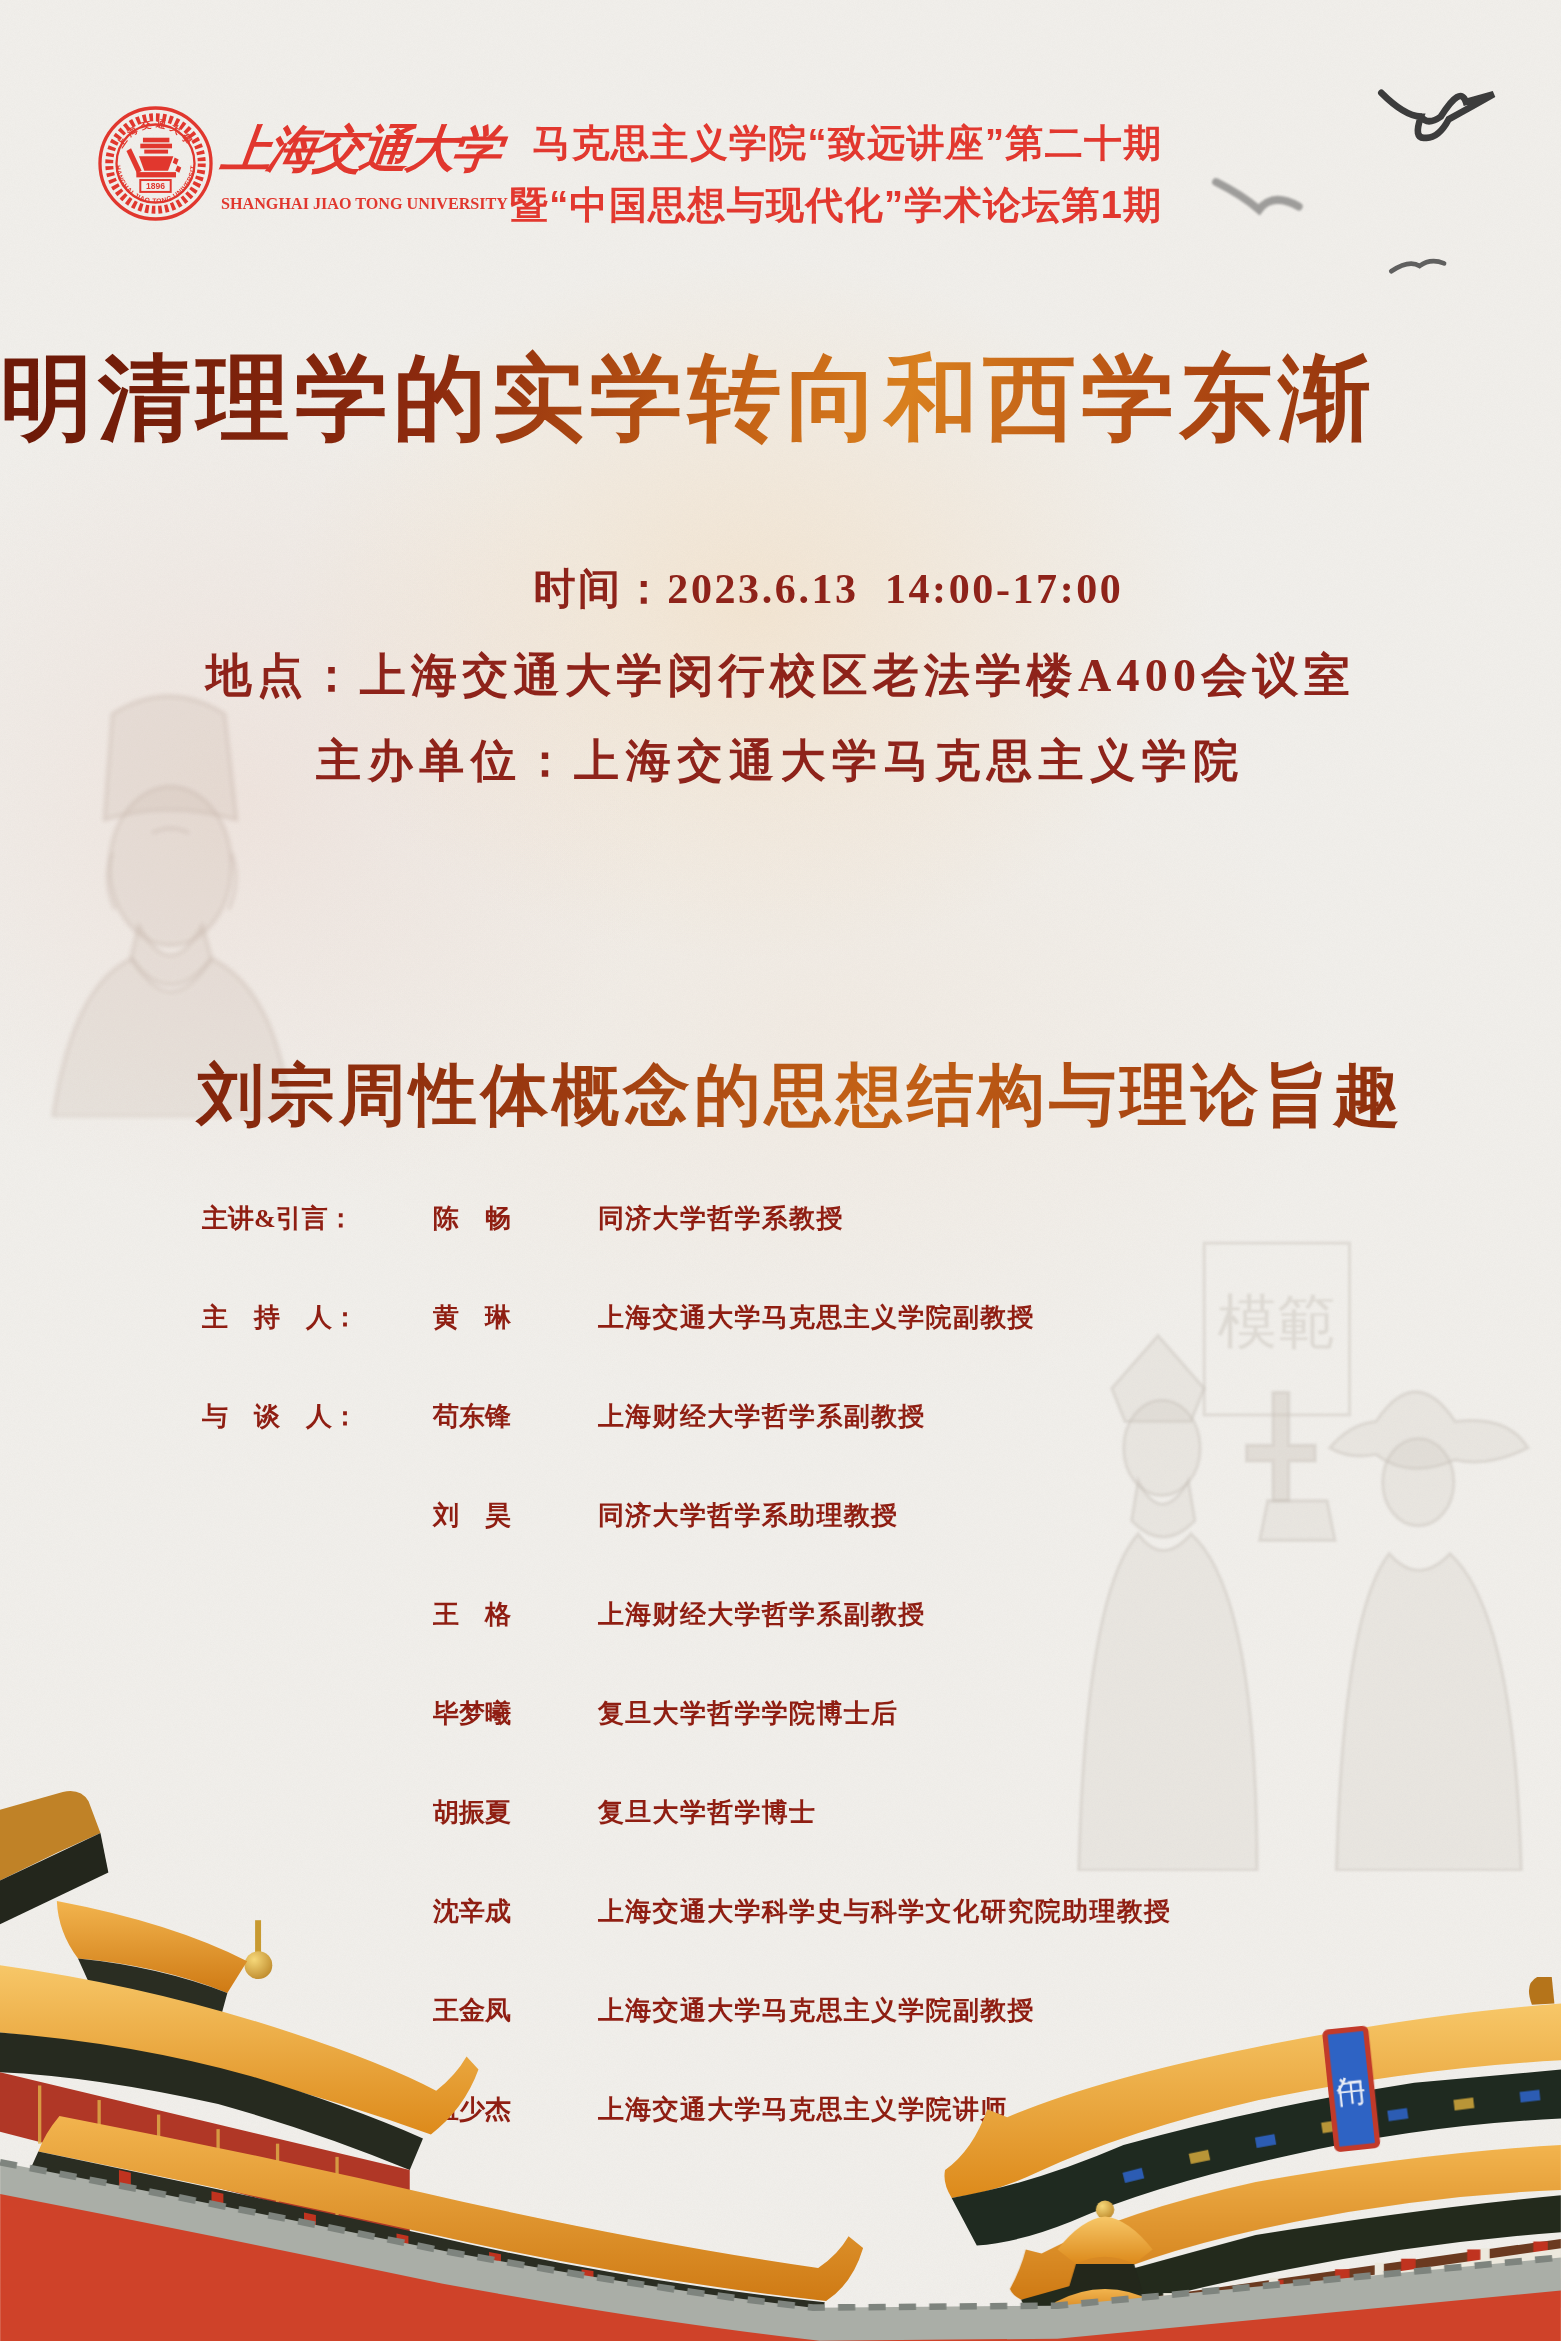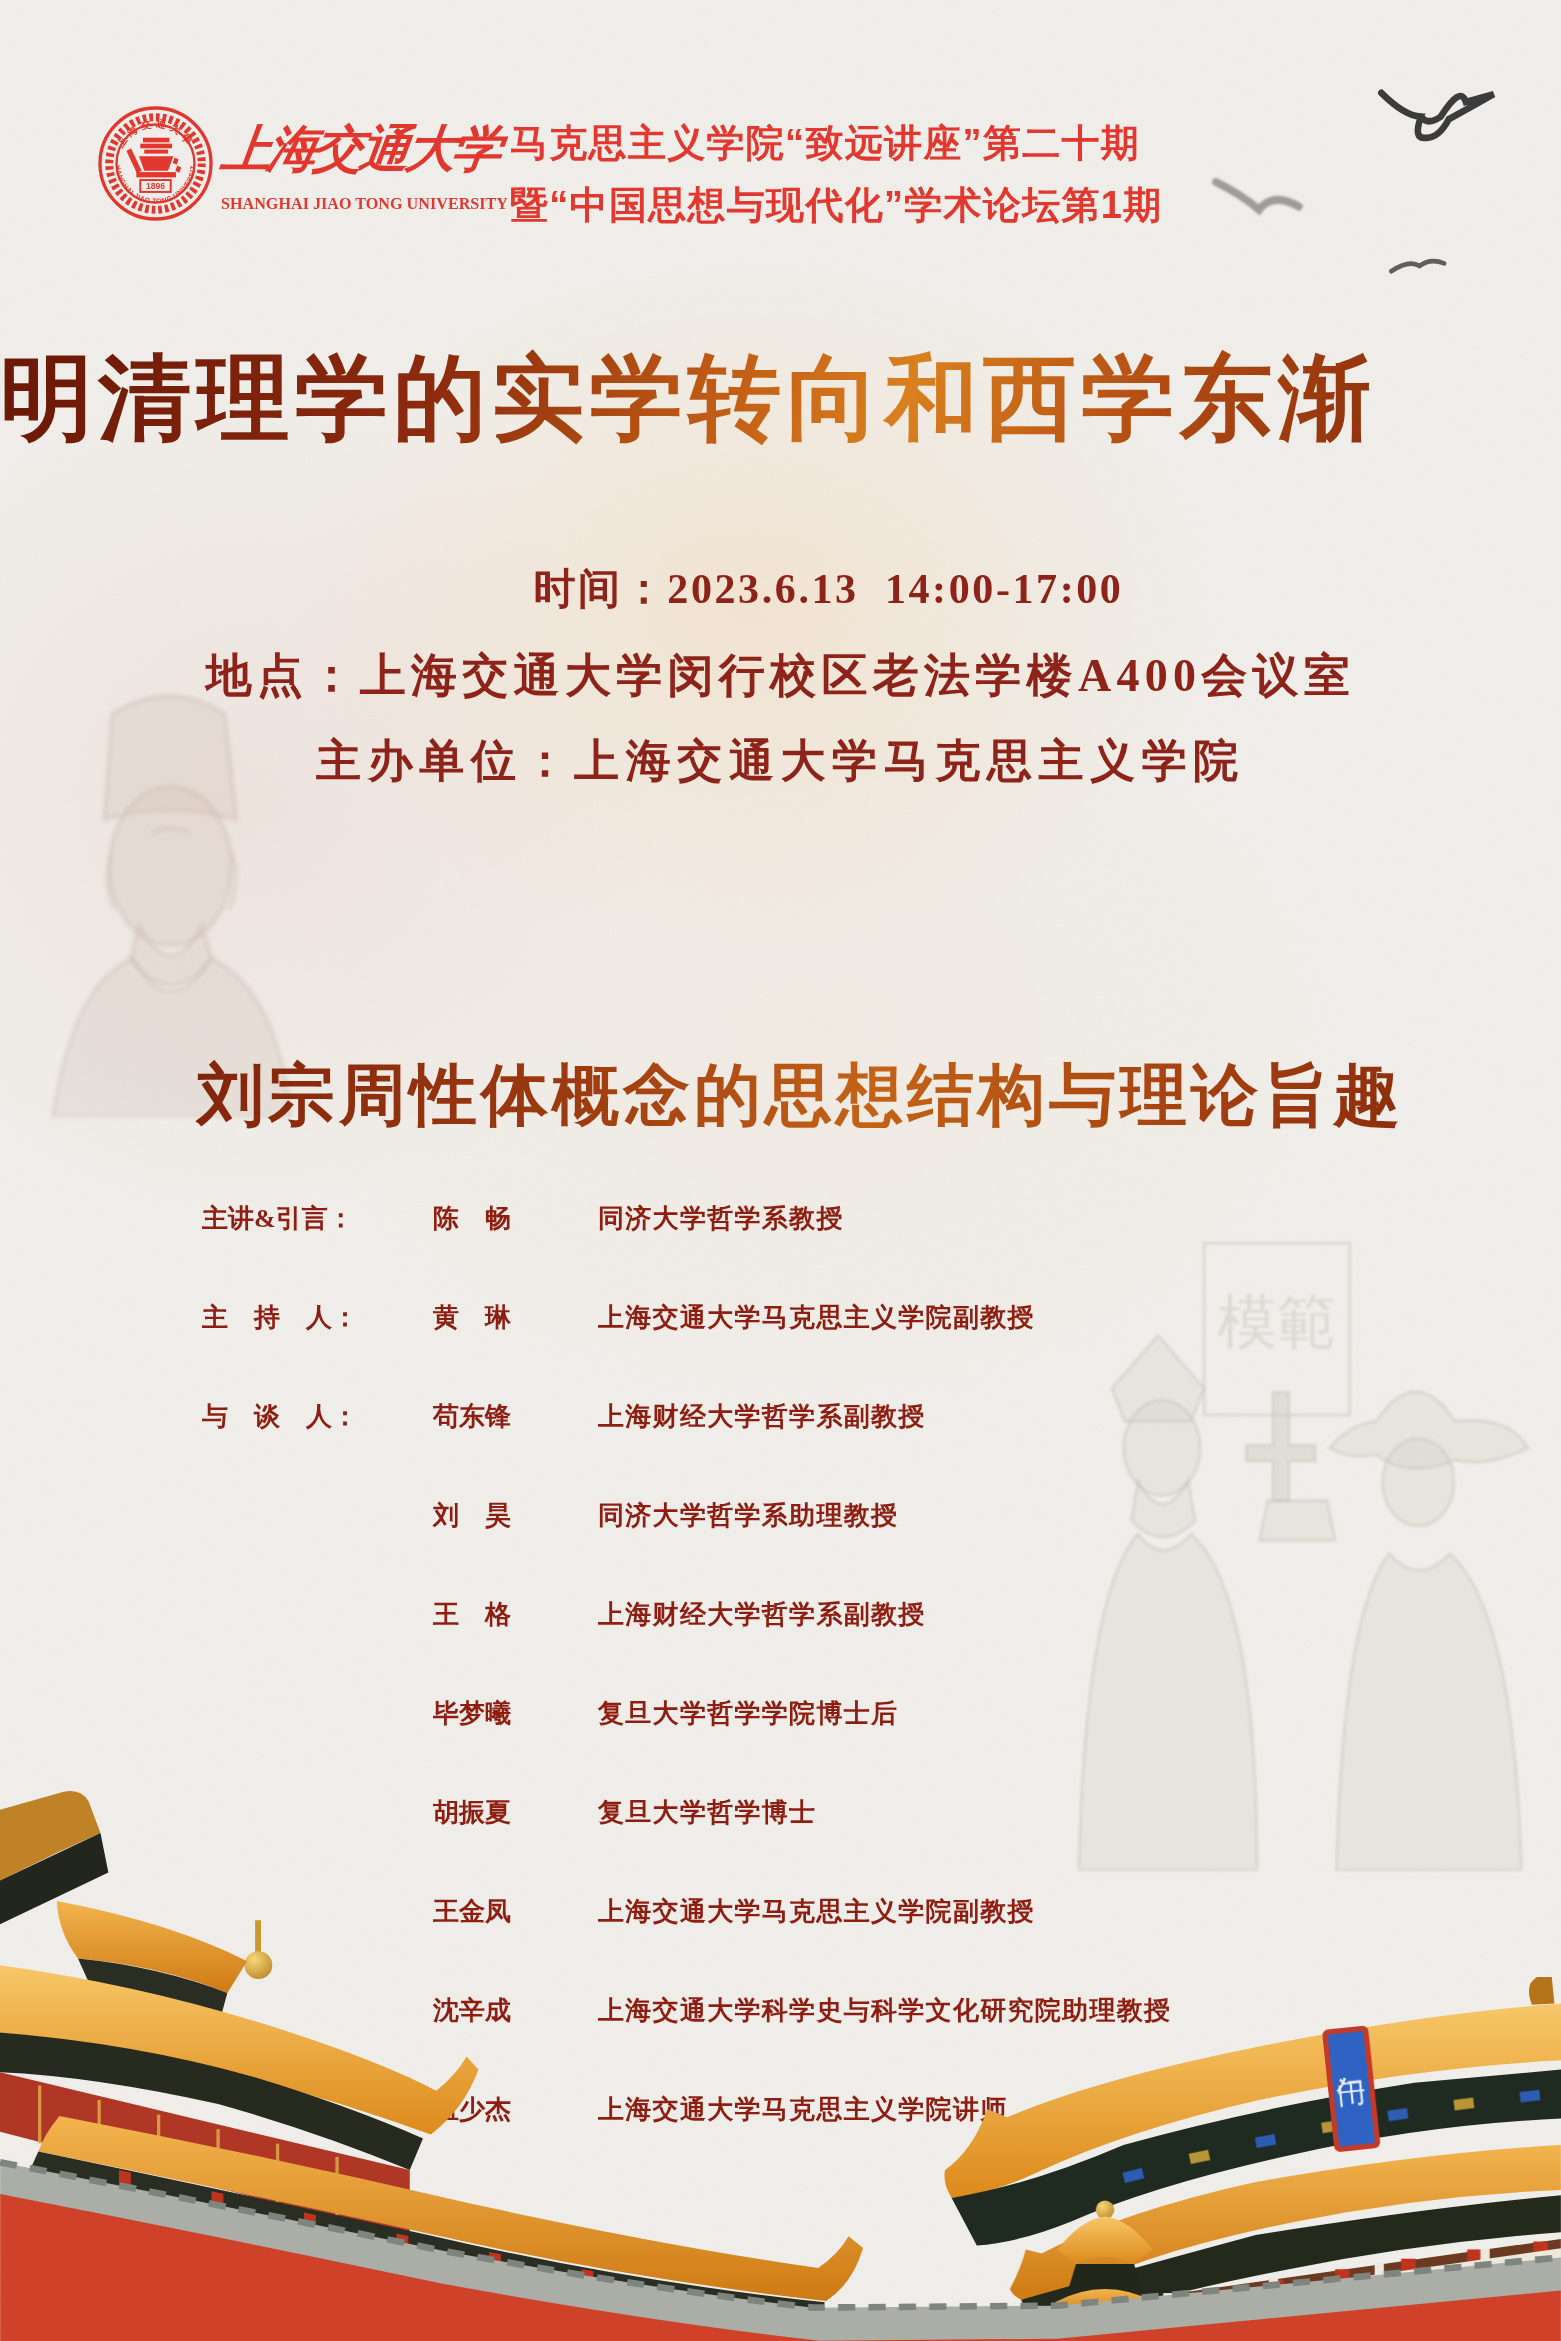--- a/index.html
+++ b/index.html
@@ -24,21 +24,21 @@
     font-size:50px;letter-spacing:-4px;color:#e1372e;
     transform:skewX(-7deg);white-space:nowrap;
   }
   .brand-en{
     position:absolute;left:221px;top:194px;width:264px;
     font-family:"Liberation Serif", serif;font-weight:bold;
     font-size:17px;letter-spacing:0px;color:#e1372e;white-space:nowrap;
     transform:scaleX(.95);transform-origin:left center;
   }
   .series{position:absolute;left:510px;top:112px;line-height:62px;
-    font-size:38px;font-weight:900;color:#e2382f;letter-spacing:1.3px;white-space:nowrap;}
+    font-size:38px;font-weight:900;color:#e2382f;letter-spacing:1.3px;white-space:nowrap;text-align:right;}
 
   
   .main-title{
     position:absolute;left:0;top:336px;width:100%;
     font-family:"Liberation Serif", serif;font-weight:bold;
     font-size:93px;letter-spacing:5.3px;white-space:nowrap;
     background:linear-gradient(108deg,#6e1a08 4%,#8c2a0e 28%,#c05c14 46%,#d9801f 58%,#b14a12 74%,#7c230b 97%);
     -webkit-background-clip:text;background-clip:text;
     color:transparent;-webkit-text-fill-color:transparent;
   }
@@ -168,22 +168,22 @@
   <div class="lecture-title">刘宗周性体概念的思想结构与理论旨趣</div>
 
   <div class="participants">
     <div class="p-row"><span class="p-role">主讲&amp;引言：</span><span class="p-name">陈　畅</span><span class="p-affil">同济大学哲学系教授</span></div>
     <div class="p-row"><span class="p-role">主　持　人：</span><span class="p-name">黄　琳</span><span class="p-affil">上海交通大学马克思主义学院副教授</span></div>
     <div class="p-row"><span class="p-role">与　谈　人：</span><span class="p-name">苟东锋</span><span class="p-affil">上海财经大学哲学系副教授</span></div>
     <div class="p-row"><span class="p-role"></span><span class="p-name">刘　昊</span><span class="p-affil">同济大学哲学系助理教授</span></div>
     <div class="p-row"><span class="p-role"></span><span class="p-name">王　格</span><span class="p-affil">上海财经大学哲学系副教授</span></div>
     <div class="p-row"><span class="p-role"></span><span class="p-name">毕梦曦</span><span class="p-affil">复旦大学哲学学院博士后</span></div>
     <div class="p-row"><span class="p-role"></span><span class="p-name">胡振夏</span><span class="p-affil">复旦大学哲学博士</span></div>
+    <div class="p-row"><span class="p-role"></span><span class="p-name">沈辛成</span><span class="p-affil">上海交通大学科学史与科学文化研究院助理教授</span></div>
     <div class="p-row"><span class="p-role"></span><span class="p-name">王金凤</span><span class="p-affil">上海交通大学马克思主义学院副教授</span></div>
-    <div class="p-row"><span class="p-role"></span><span class="p-name">沈辛成</span><span class="p-affil">上海交通大学科学史与科学文化研究院助理教授</span></div>
     <div class="p-row"><span class="p-role"></span><span class="p-name">孟少杰</span><span class="p-affil">上海交通大学马克思主义学院讲师</span></div>
   </div>
 
   <svg class="palace" viewBox="0 0 2362 900" preserveAspectRatio="none">
     <defs>
       <linearGradient id="roofG1" x1="0" y1="0" x2="0" y2="1">
         <stop offset="0" stop-color="#f2b44e"></stop>
           <stop offset="1" stop-color="#cf7a14"></stop>
       </linearGradient>
       <linearGradient id="roofG2" x1="0" y1="0" x2="0" y2="1">

